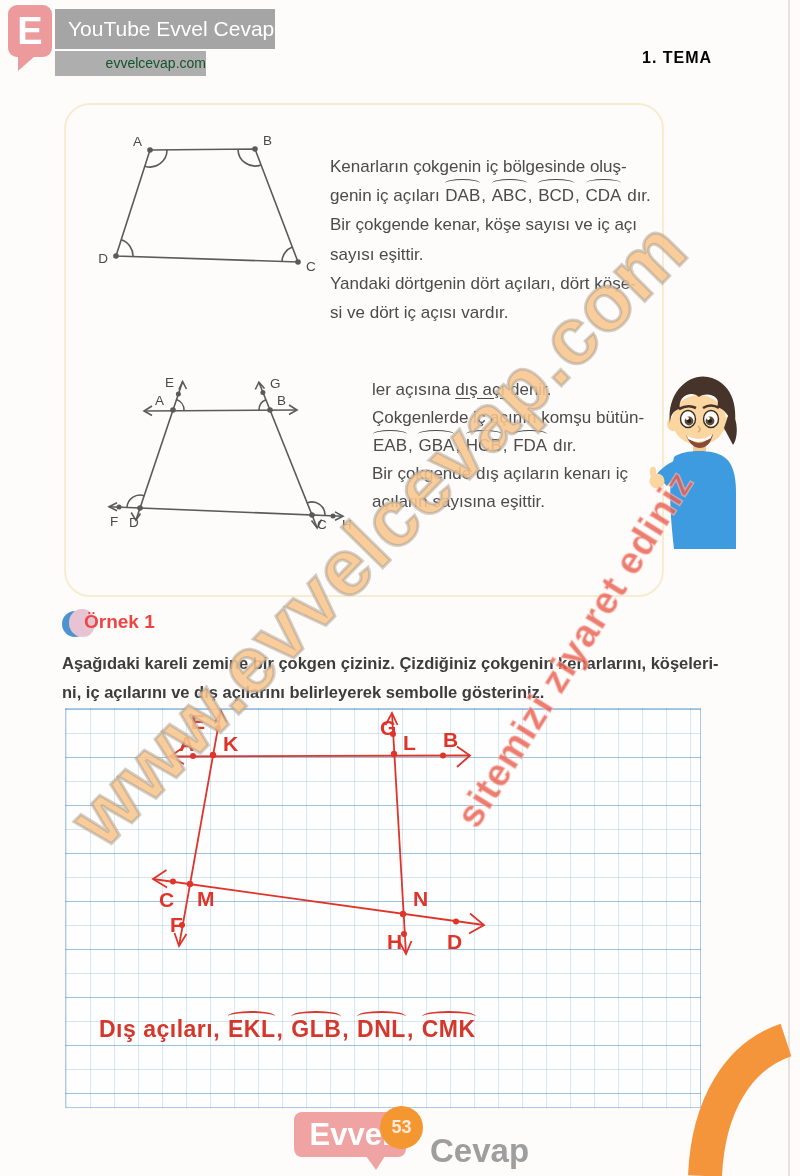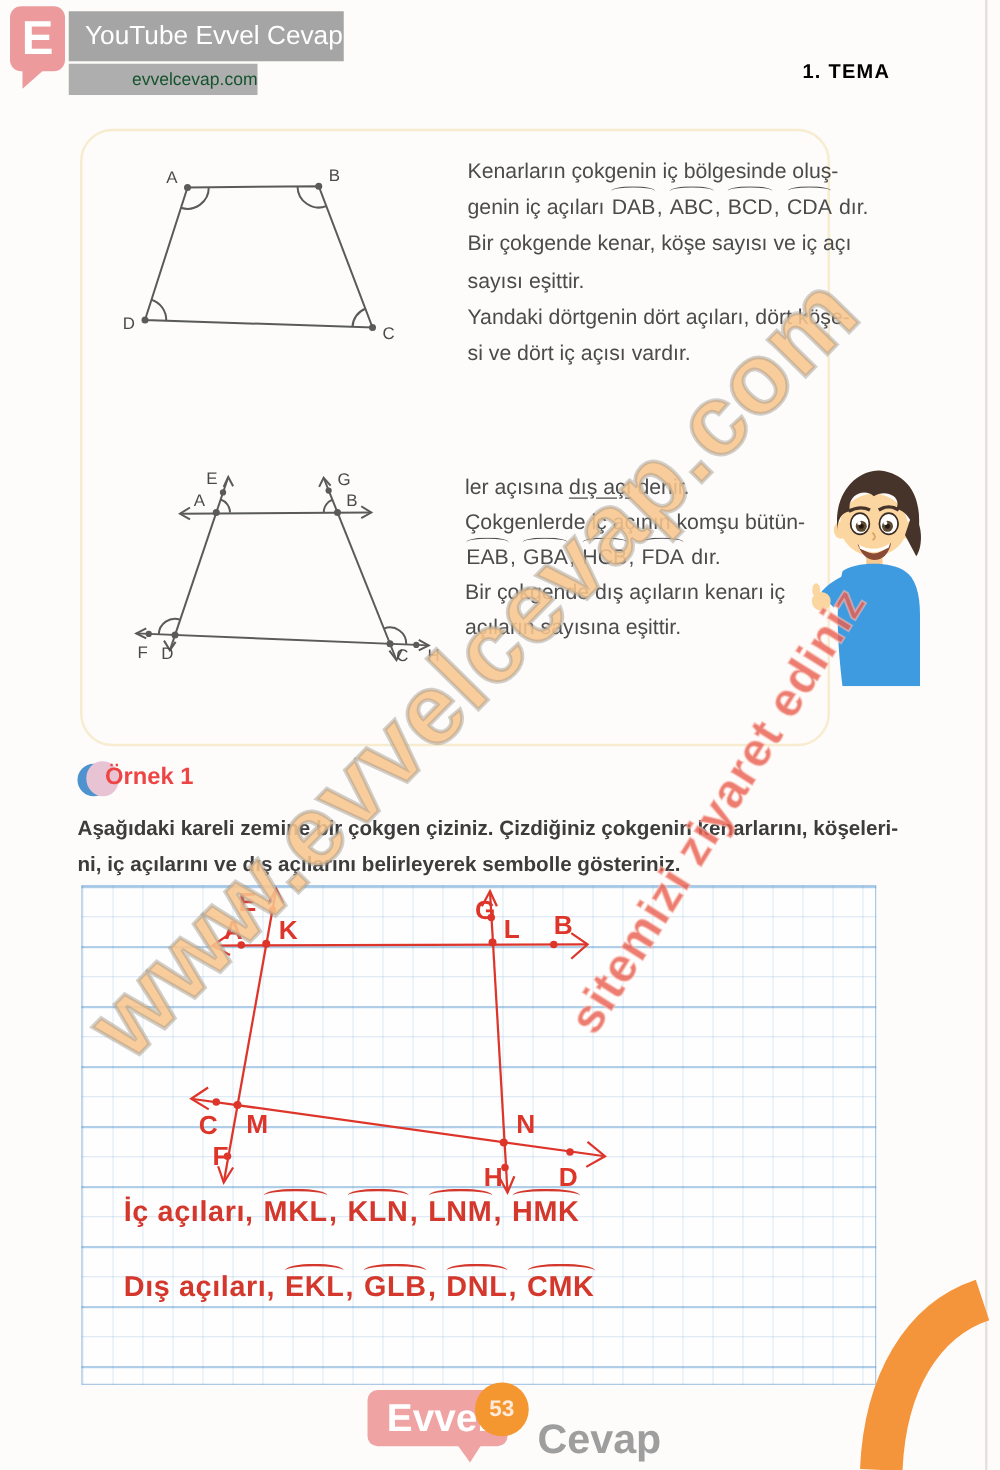--- a/index.html
+++ b/index.html
@@ -99,21 +99,21 @@
         <circle cx="165" cy="21" r="2.8"></circle>
       <circle cx="208" cy="134" r="2.8"></circle>
         <circle cx="26" cy="128" r="2.8"></circle>
     </g>
     <text class="d-label" x="52" y="18" text-anchor="end">A</text>
     <text class="d-label" x="173" y="17">B</text>
     <text class="d-label" x="216" y="143">C</text>
     <text class="d-label" x="18" y="135" text-anchor="end">D</text>
   </svg>
 
-  <div id="info1" class="textblock" style="left:330px;top:122px;width:330px;margin-left:44px;">
+  <div id="info1" class="textblock" style="left:330px;top:152px;width:330px;">
       <div class="tline"><span>Kenarların çokgenin iç bölgesinde oluş-</span></div>
       <div class="tline"><span>genin iç açıları </span><span class="angle">DAB</span><span>, </span><span class="angle">ABC</span><span>, </span><span class="angle">BCD</span><span>, </span><span class="angle">CDA</span><span> dır.</span></div>
       <div class="tline"><span>Bir çokgende kenar, köşe sayısı ve iç açı</span></div>
       <div class="tline"><span>sayısı eşittir.</span></div>
       <div class="tline"><span>Yandaki dörtgenin dört açıları, dört köşe-</span></div>
       <div class="tline"><span>si ve dört iç açısı vardır.</span></div>
     </div>
 
   <svg style="position:absolute;left:100px;top:368px;" width="280" height="180" viewBox="0 0 280 180">
     <g stroke="#5a5a5a" stroke-width="1.6" fill="none">
@@ -236,21 +236,20 @@
         <text x="337" y="41">L</text>
         <text x="377" y="38">B</text>
         <text x="93" y="198">C</text>
         <text x="131" y="197">M</text>
         <text x="347" y="197">N</text>
         <text x="104" y="223">F</text>
         <text x="321" y="240">H</text>
         <text x="381" y="240">D</text>
       </g>
     </svg>
-    <div class="ans" style="left:33px;top:247px;"><span>İç açıları, </span><span class="angle">MKL</span><span>, </span><span class="angle">KLN</span><span>, </span><span class="angle">LNM</span><span>, </span><span class="angle">HMK</span></div>
     <div class="ans" style="left:33px;top:307px;"><span>Dış açıları, </span><span class="angle">EKL</span><span>, </span><span class="angle">GLB</span><span>, </span><span class="angle">DNL</span><span>, </span><span class="angle">CMK</span></div>
   </div>
 
   <div class="wm1">www.evvelcevap.com</div>
   <div class="wm2">sitemizi ziyaret ediniz</div>
 
   <div class="f-bubble"><span>Evvel</span></div>
   <div class="f-circle">53</div>
   <div class="f-cevap">Cevap</div>
 

